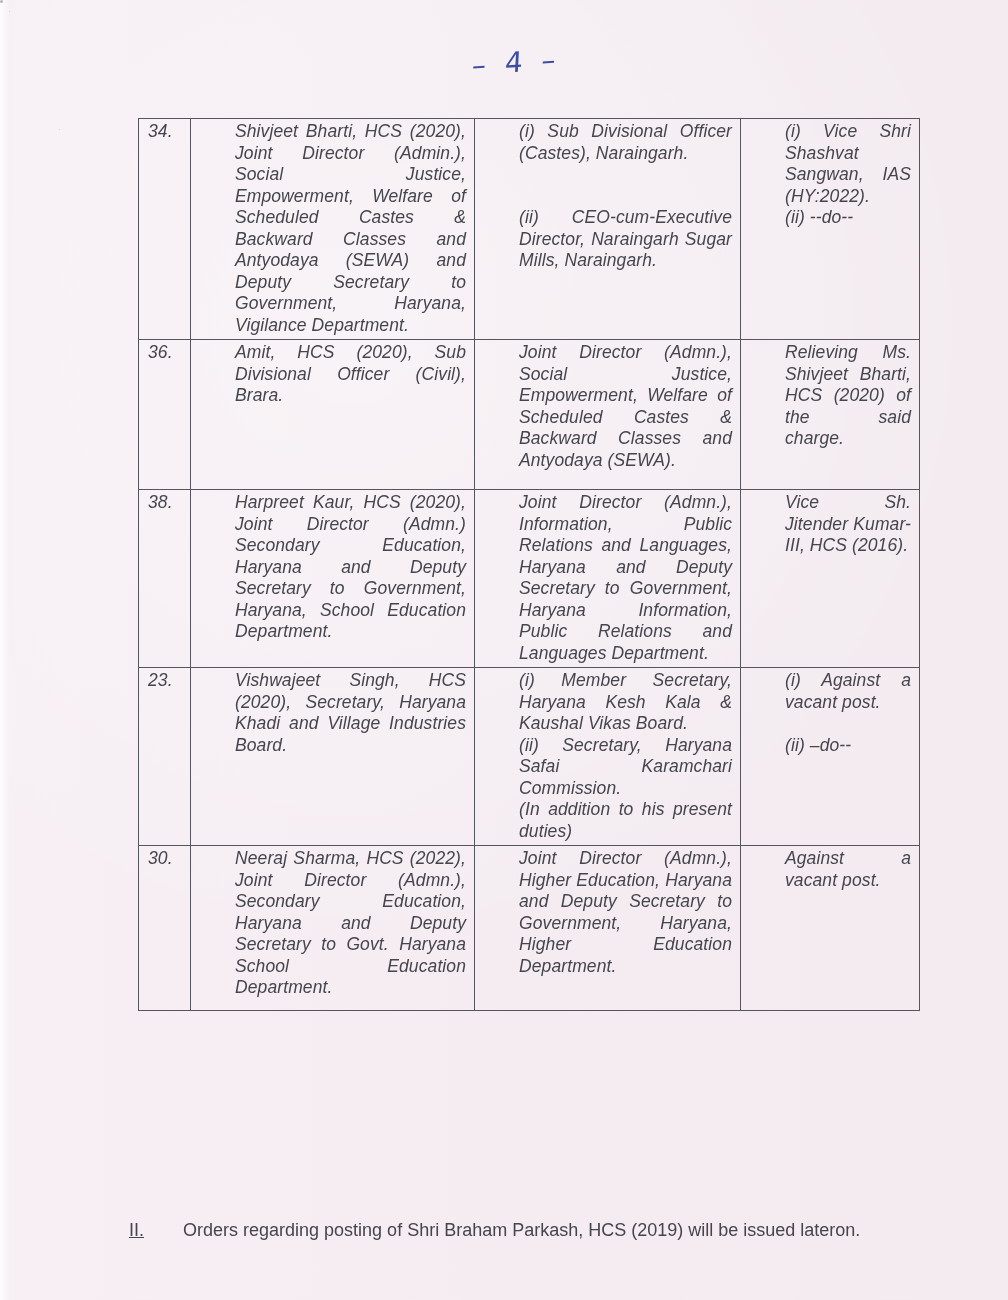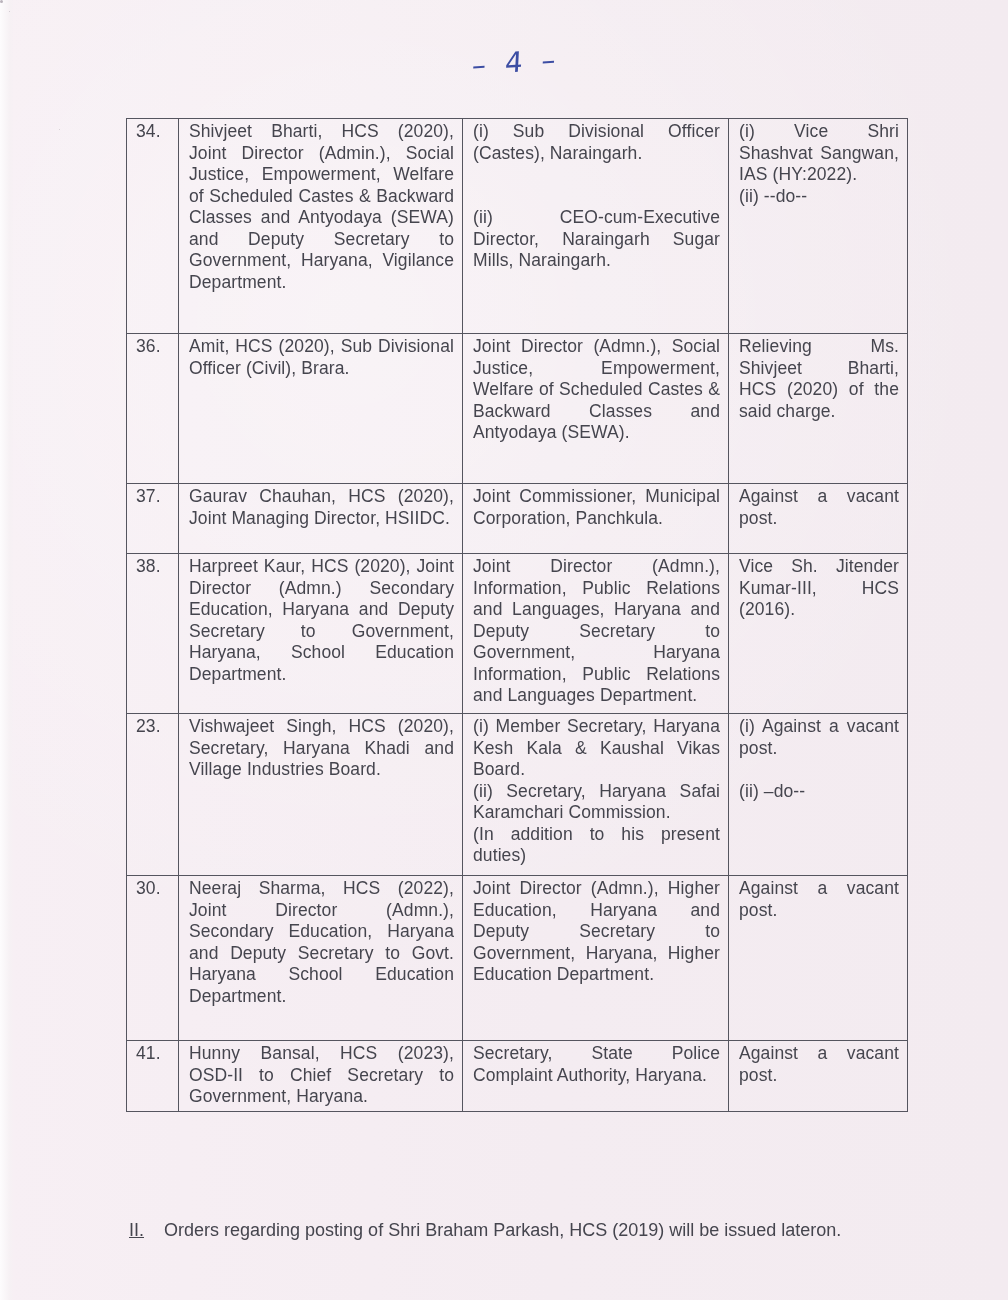--- a/index.html
+++ b/index.html
@@ -37,35 +37,36 @@
     position: absolute;
     left: 472px; top: 46px;
     color: #3c4da3;
     font-size: 28px;
     letter-spacing: 5px;
     transform: rotate(-4deg) skewX(-7deg);
     font-family: "DejaVu Sans", sans-serif;
   }
   table.orders-table {
     position: absolute;
-    left: 126px; top: 118px;
+    left: 138px; top: 118px;
     width: 781px;
     border-collapse: collapse;
     table-layout: fixed;
+    font-style: italic;
   }
   .orders-table td {
     border: 1.6px solid #55555f;
     vertical-align: top;
     padding: 2px 8px 3px 10px;
     font-size: 17.5px;
     line-height: 21.5px;
     color: #45454e;
     letter-spacing: 0.1px;
   }
-  .orders-table td p { text-align: justify; text-justify: inter-word; }
+  .orders-table td p { text-align: justify; text-justify: inter-word; margin-left: 34px; }
   .orders-table td p:empty { height: 21.5px; }
   .orders-table td.sno { padding-left: 9px; text-align: left; }
   tr.r0 { height: 215px; }
   tr.r1 { height: 95px; }
   tr.r2 { height: 150px; }
   tr.r3 { height: 70px; }
   tr.r4 { height: 160px; }
   tr.r5 { height: 162px; }
   tr.r6 { height: 165px; }
   tr.r7 { height: 71px; }
@@ -73,21 +74,21 @@
     position: absolute;
     left: 129px; top: 1208px;
     width: 778px;
     font-size: 18px;
     line-height: 44px;
     color: #45454e;
     text-align: justify;
   }
   .footnote .fn-label {
     display: inline-block;
-    margin-right: 20px;
+    margin-right: 39px;
     text-decoration: underline;
   }
 </style>
 </head>
 <body>
 
 <div class="page">
   <div class="scan-edge"></div>
   <div class="specks"></div>
 
@@ -122,32 +123,20 @@
           <td class="officer">
             <p>Amit, HCS (2020), Sub Divisional Officer (Civil), Brara.</p>
           </td>
           <td class="posting">
             <p>Joint Director (Admn.), Social Justice, Empowerment, Welfare of Scheduled Castes &amp; Backward Classes and Antyodaya (SEWA).</p>
           </td>
           <td class="remarks">
             <p>Relieving Ms. Shivjeet Bharti, HCS (2020) of the said charge.</p>
           </td>
         </tr>
-        <tr class="r3">
-          <td class="sno">37.</td>
-          <td class="officer">
-            <p>Gaurav Chauhan, HCS (2020), Joint Managing Director, HSIIDC.</p>
-          </td>
-          <td class="posting">
-            <p>Joint Commissioner, Municipal Corporation, Panchkula.</p>
-          </td>
-          <td class="remarks">
-            <p>Against a vacant post.</p>
-          </td>
-        </tr>
         <tr class="r4">
           <td class="sno">38.</td>
           <td class="officer">
             <p>Harpreet Kaur, HCS (2020), Joint Director (Admn.) Secondary Education, Haryana and Deputy Secretary to Government, Haryana, School Education Department.</p>
           </td>
           <td class="posting">
             <p>Joint Director (Admn.), Information, Public Relations and Languages, Haryana and Deputy Secretary to Government, Haryana Information, Public Relations and Languages Department.</p>
           </td>
           <td class="remarks">
             <p>Vice Sh. Jitender Kumar-III, HCS (2016).</p>
@@ -174,31 +163,19 @@
           <td class="officer">
             <p>Neeraj Sharma, HCS (2022), Joint Director (Admn.), Secondary Education, Haryana and Deputy Secretary to Govt. Haryana School Education Department.</p>
           </td>
           <td class="posting">
             <p>Joint Director (Admn.), Higher Education, Haryana and Deputy Secretary to Government, Haryana, Higher Education Department.</p>
           </td>
           <td class="remarks">
             <p>Against a vacant post.</p>
           </td>
         </tr>
-        <tr class="r7">
-          <td class="sno">41.</td>
-          <td class="officer">
-            <p>Hunny Bansal, HCS (2023), OSD-II to Chief Secretary to Government, Haryana.</p>
-          </td>
-          <td class="posting">
-            <p>Secretary, State Police Complaint Authority, Haryana.</p>
-          </td>
-          <td class="remarks">
-            <p>Against a vacant post.</p>
-          </td>
-        </tr>
       </tbody>
   </table>
 
   <div class="footnote">
     <span class="fn-label">II.</span><span class="fn-text">Orders regarding posting of Shri Braham Parkash, HCS (2019) will be issued lateron.</span>
   </div>
 </div>
 
 </body></html>

